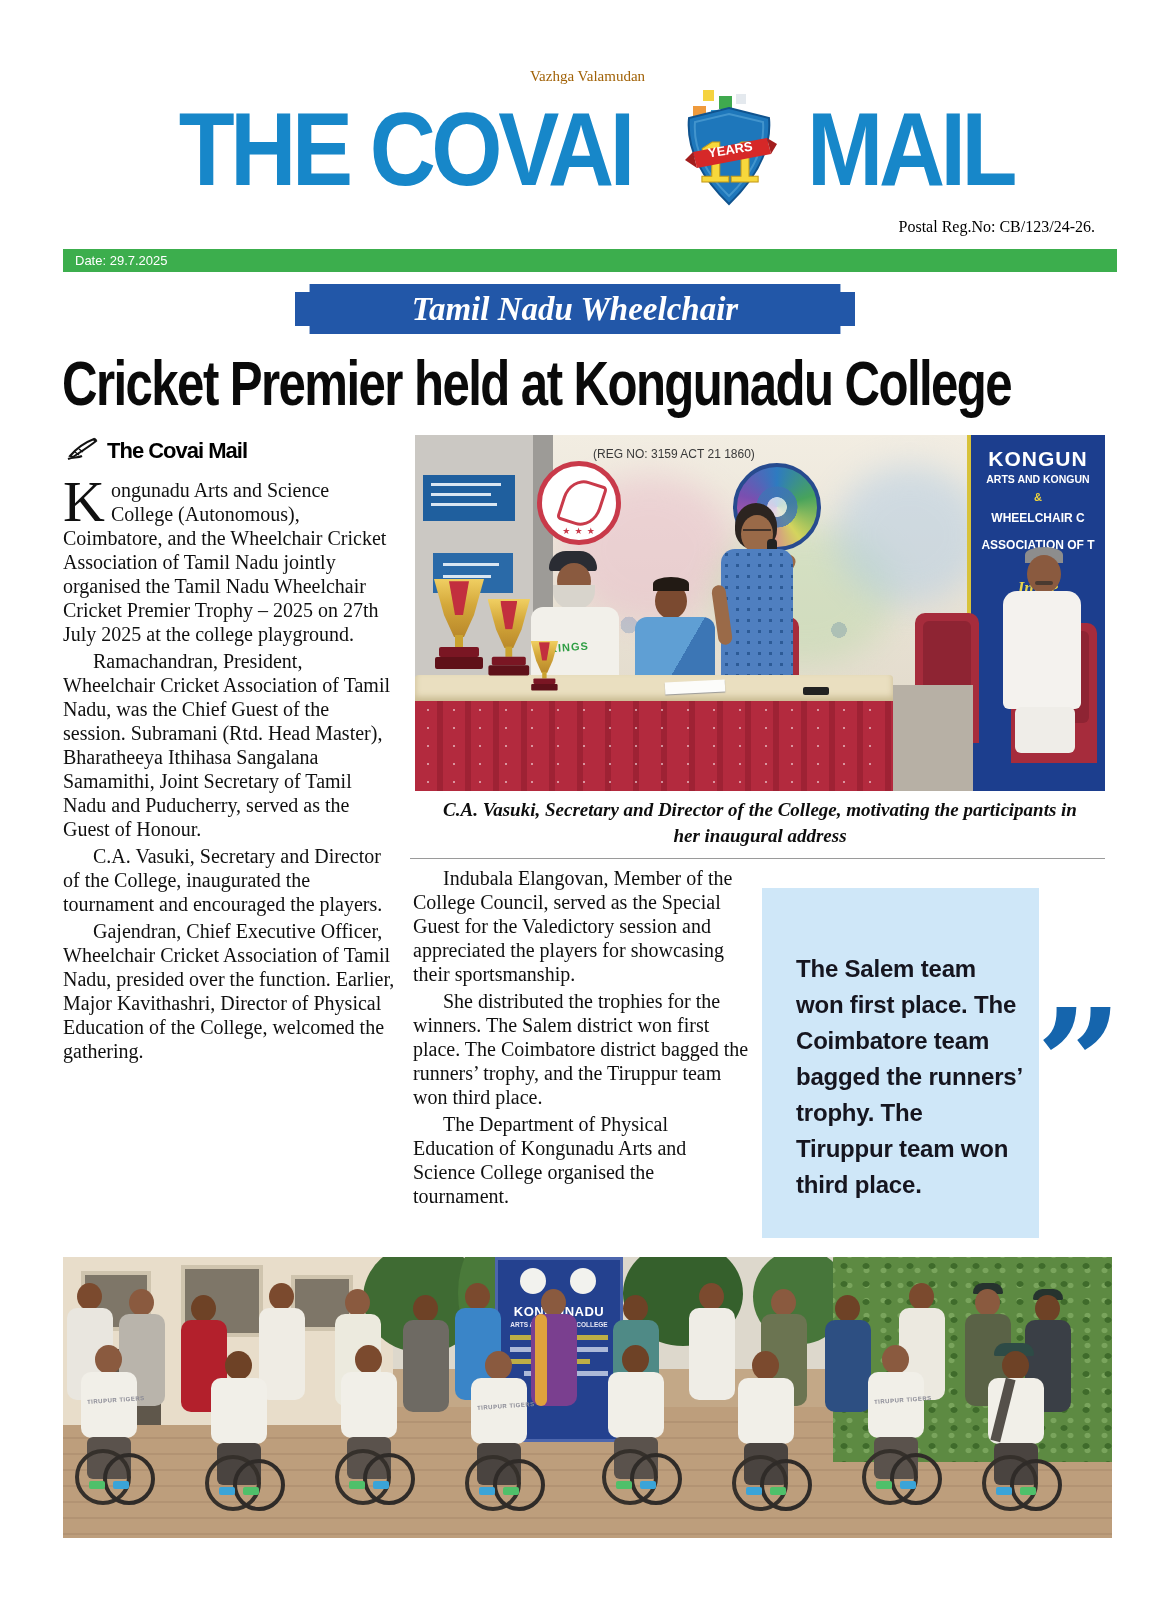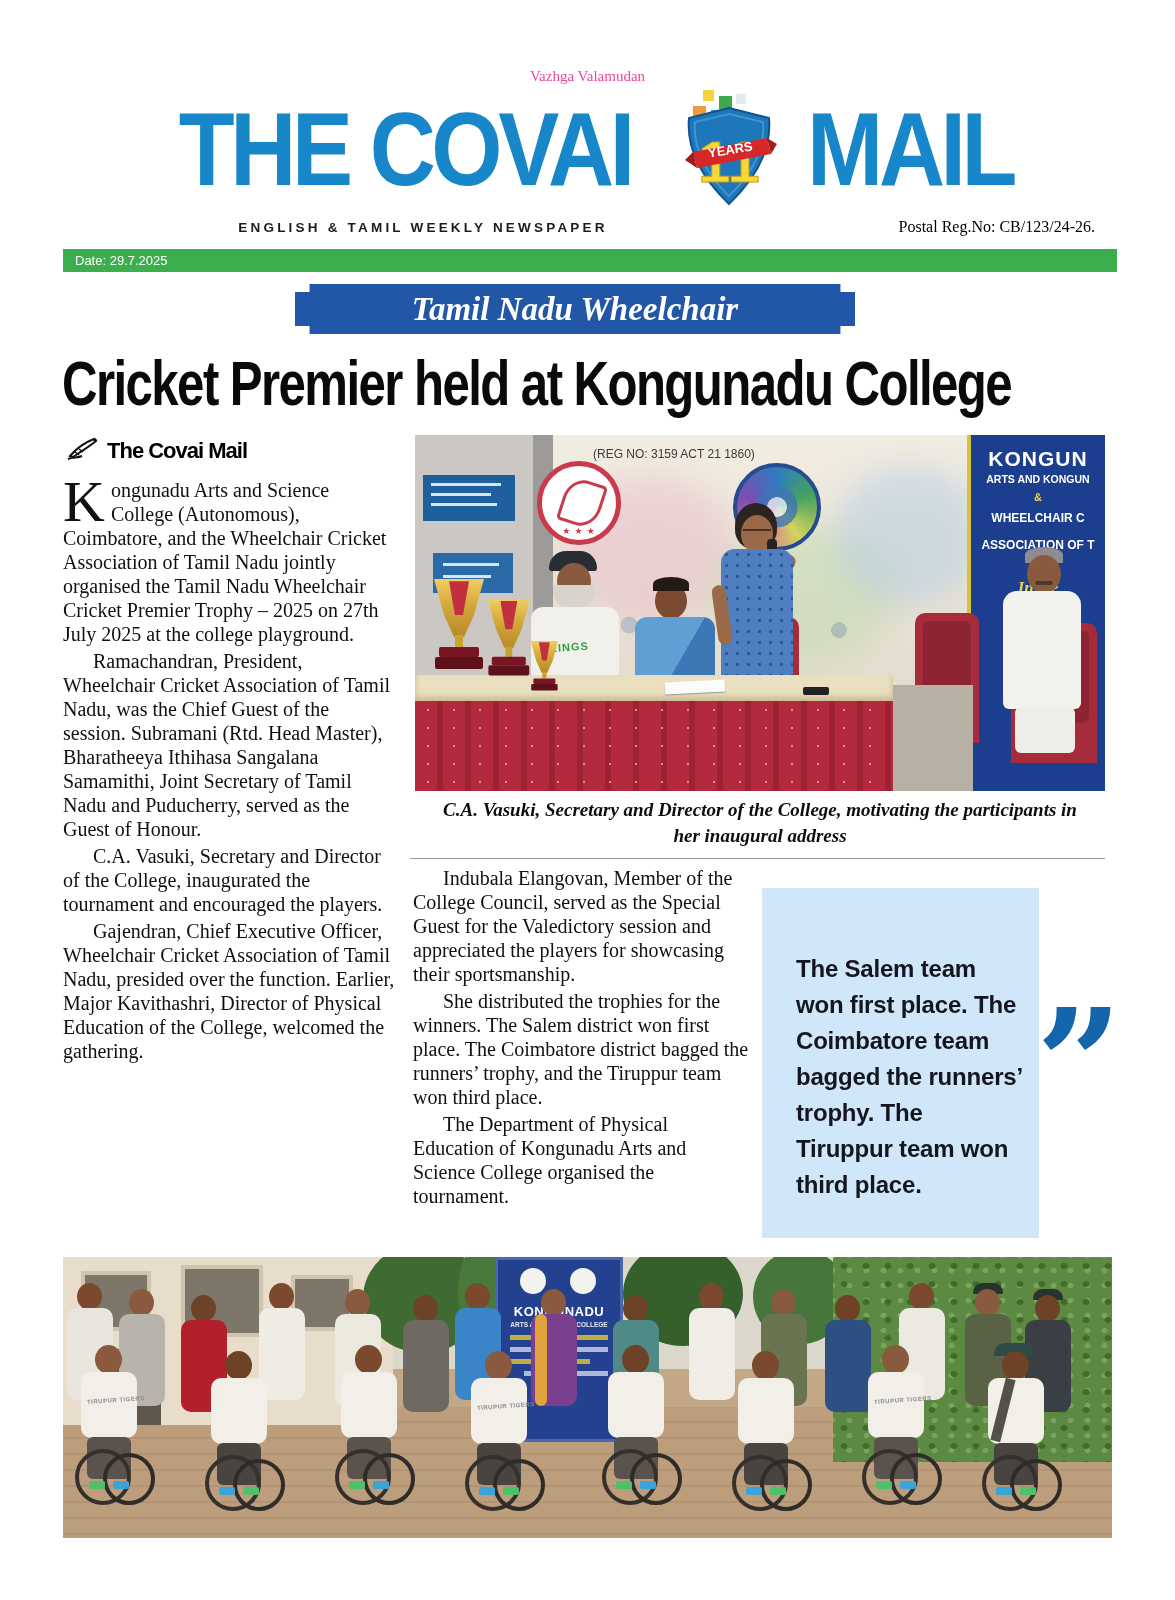--- a/index.html
+++ b/index.html
@@ -1,21 +1,21 @@
 <!DOCTYPE html>
 <html><head>
 <meta charset="utf-8">
 <style>
   html,body{margin:0;padding:0;background:#ffffff;}
   .page{position:relative;width:1175px;height:1600px;margin:0 auto;background:#fff;
         font-family:"Liberation Serif",serif;color:#111;overflow:hidden;}
 
   
   .tagline{position:absolute;top:68px;left:0;width:100%;text-align:center;
-           color:#ec4899;font:15px "Liberation Serif",serif;}
+           color:#a16207;font:15px "Liberation Serif",serif;}
   .masthead{position:absolute;top:88px;left:0;width:100%;display:flex;
             justify-content:center;align-items:center;}
   .masthead .word{font-family:"Liberation Sans",sans-serif;font-weight:bold;
             font-size:104px;line-height:1;letter-spacing:-5px;color:#1787c9;
             transform:scaleX(.88);}
   .badge{width:128px;height:122px;margin:0 2px;position:relative;top:2px;flex:0 0 auto;}
   .subtitle{position:absolute;top:220px;left:0;width:72%;text-align:center;
             font:600 13.5px "Liberation Sans",sans-serif;letter-spacing:3.2px;color:#1c1c1c;}
   .postal{position:absolute;top:218px;right:80px;font:16px "Liberation Serif",serif;color:#000;}
   .infobar{position:absolute;top:249px;left:63px;width:1054px;height:23px;background:#3cae4d;
@@ -167,21 +167,20 @@
         <text x="66" y="92" text-anchor="middle" font-family="Liberation Sans, sans-serif" font-weight="bold" font-size="58" fill="#f7d83c" stroke="#c79b16" stroke-width="1">11</text>
         <polygon points="30,62 104,48 108,64 34,78" fill="#d62828"></polygon>
         <polygon points="30,62 22,70 34,78" fill="#a31d1d"></polygon>
         <polygon points="104,48 114,54 108,64" fill="#a31d1d"></polygon>
         <text x="68" y="64" text-anchor="middle" transform="rotate(-9 68 64)" font-family="Liberation Sans, sans-serif" font-weight="bold" font-size="13" fill="#fff">YEARS</text>
       </svg>
     </span>
     <span class="word">MAIL</span>
   </div>
 
-  <div class="subtitle">ENGLISH &amp; TAMIL WEEKLY NEWSPAPER</div>
   <div class="postal">Postal Reg.No: CB/123/24-26.</div>
 
   <div class="infobar">
     <span>Date: 29.7.2025</span>
   </div>
 
   <div class="plaque">Tamil Nadu Wheelchair</div>
   <div class="headline">Cricket Premier held at Kongunadu College</div>
 
   <div class="byline">

